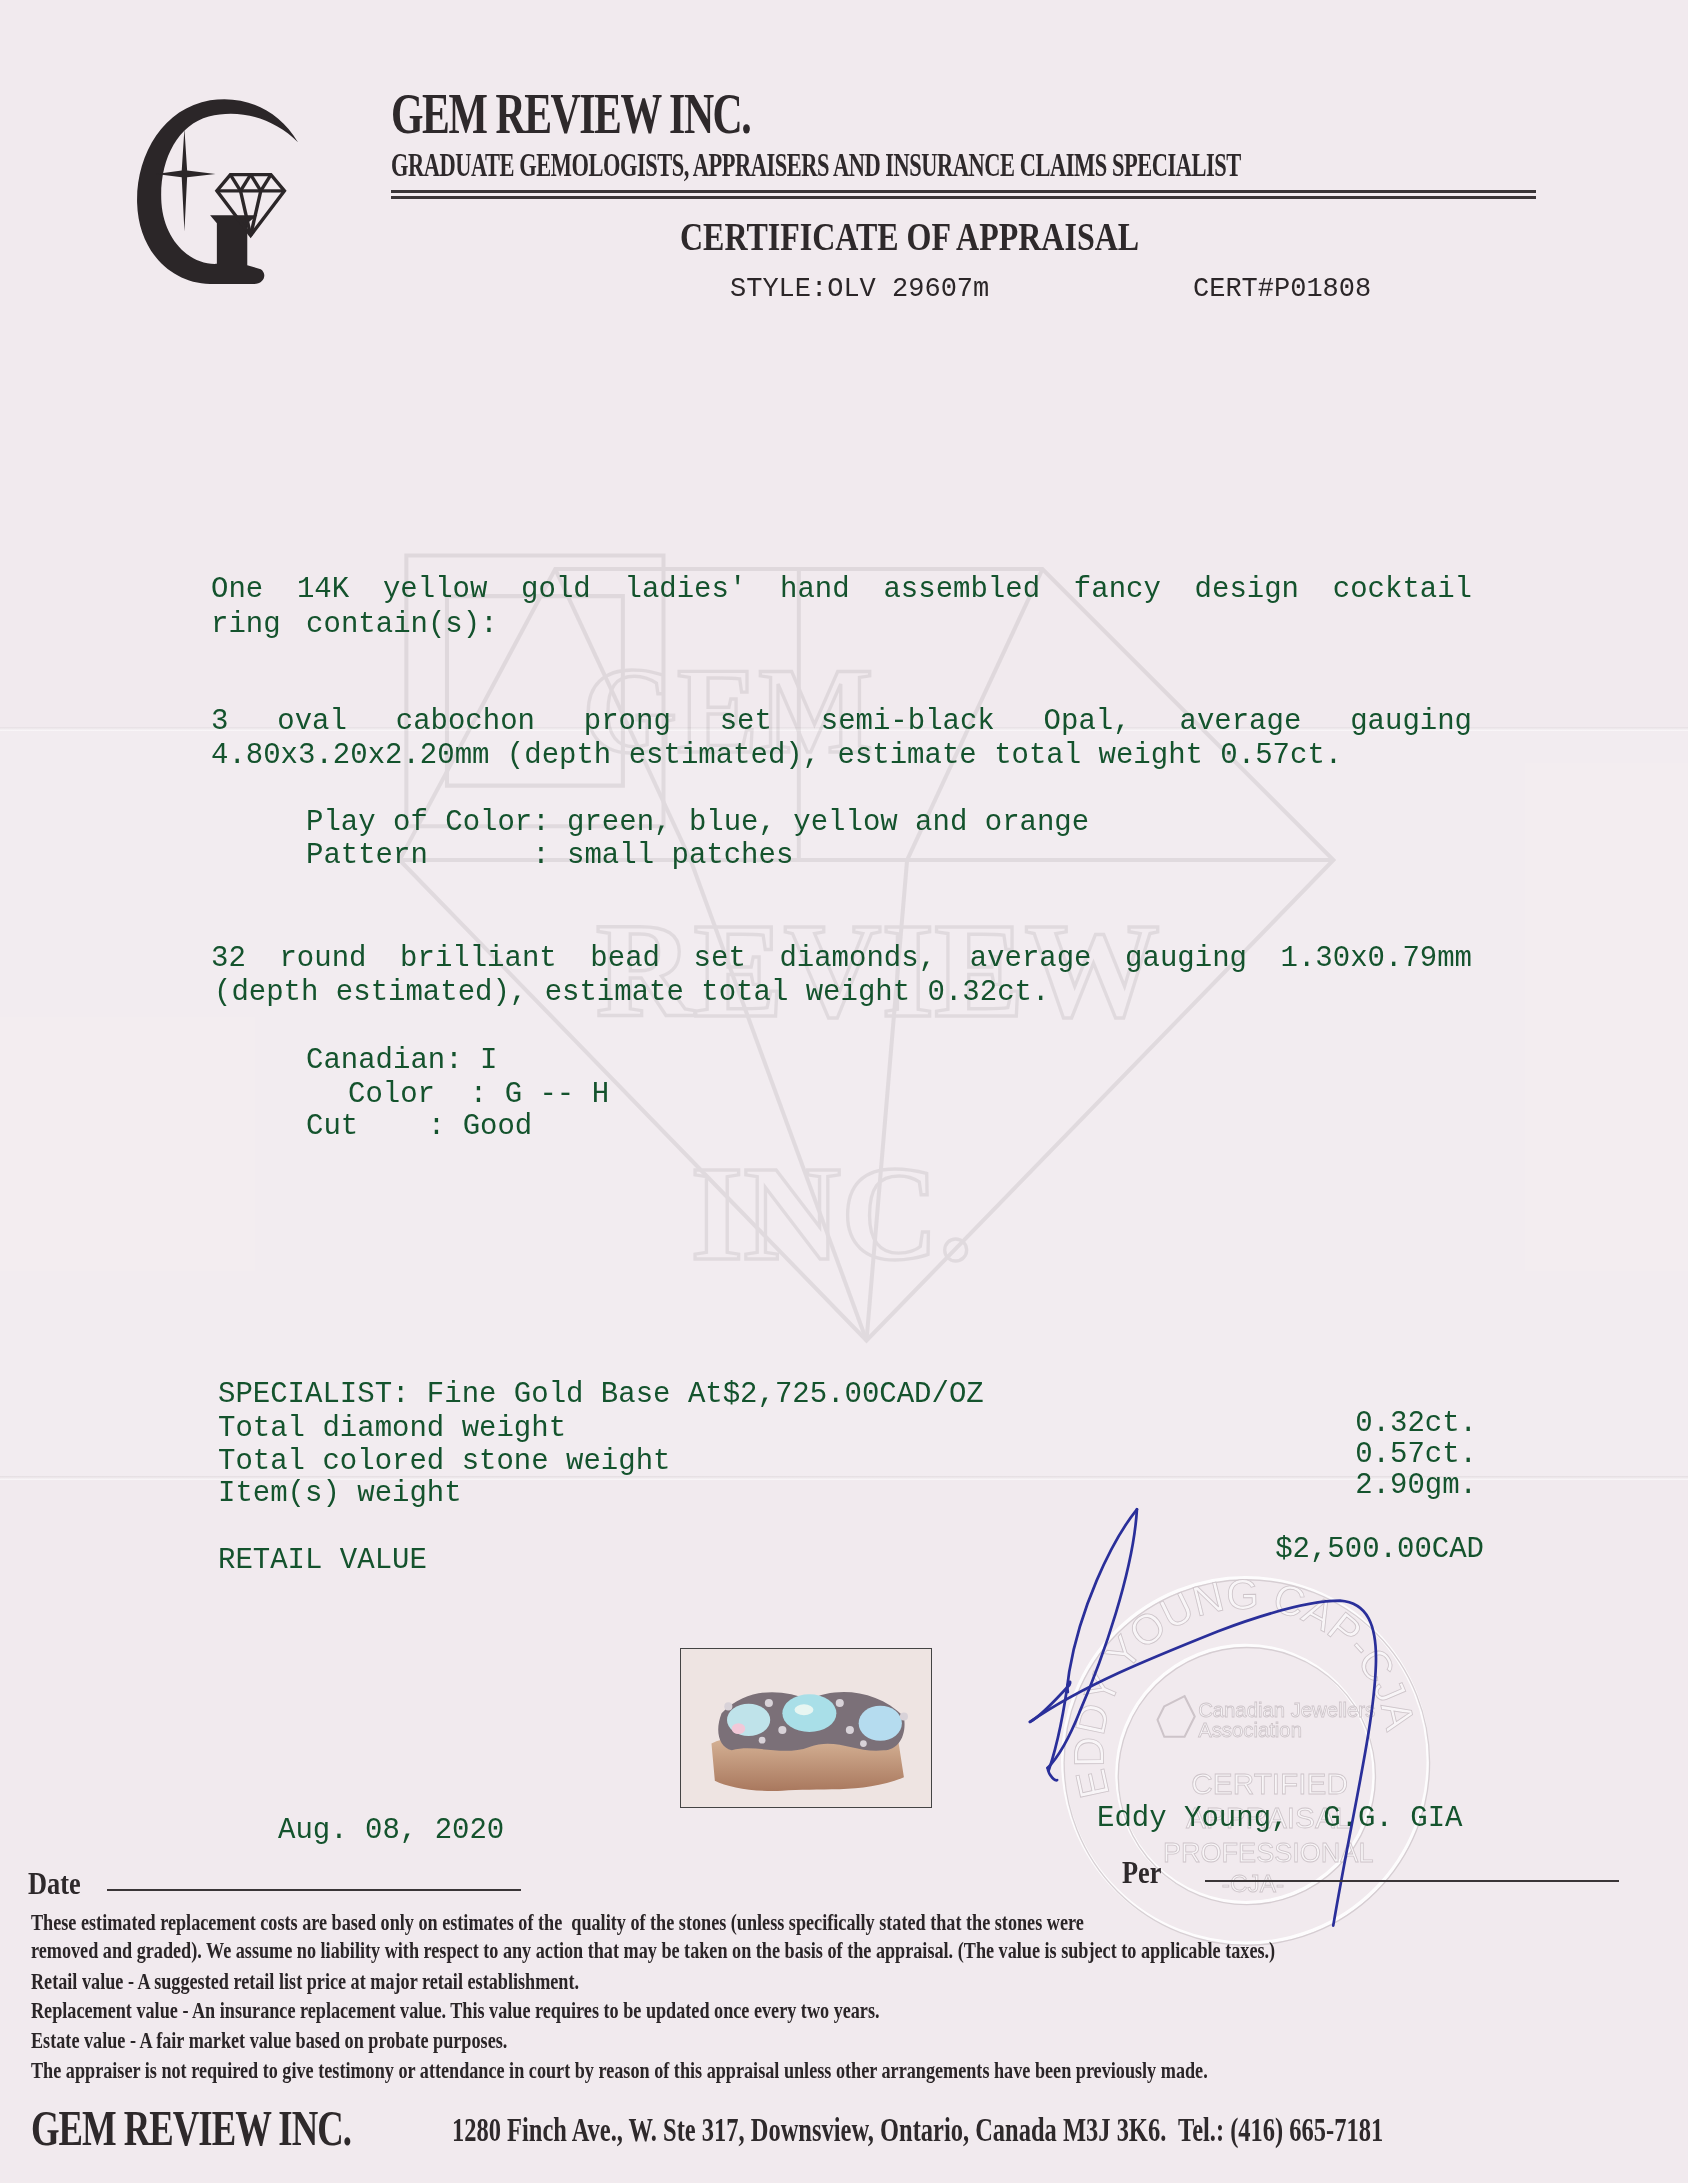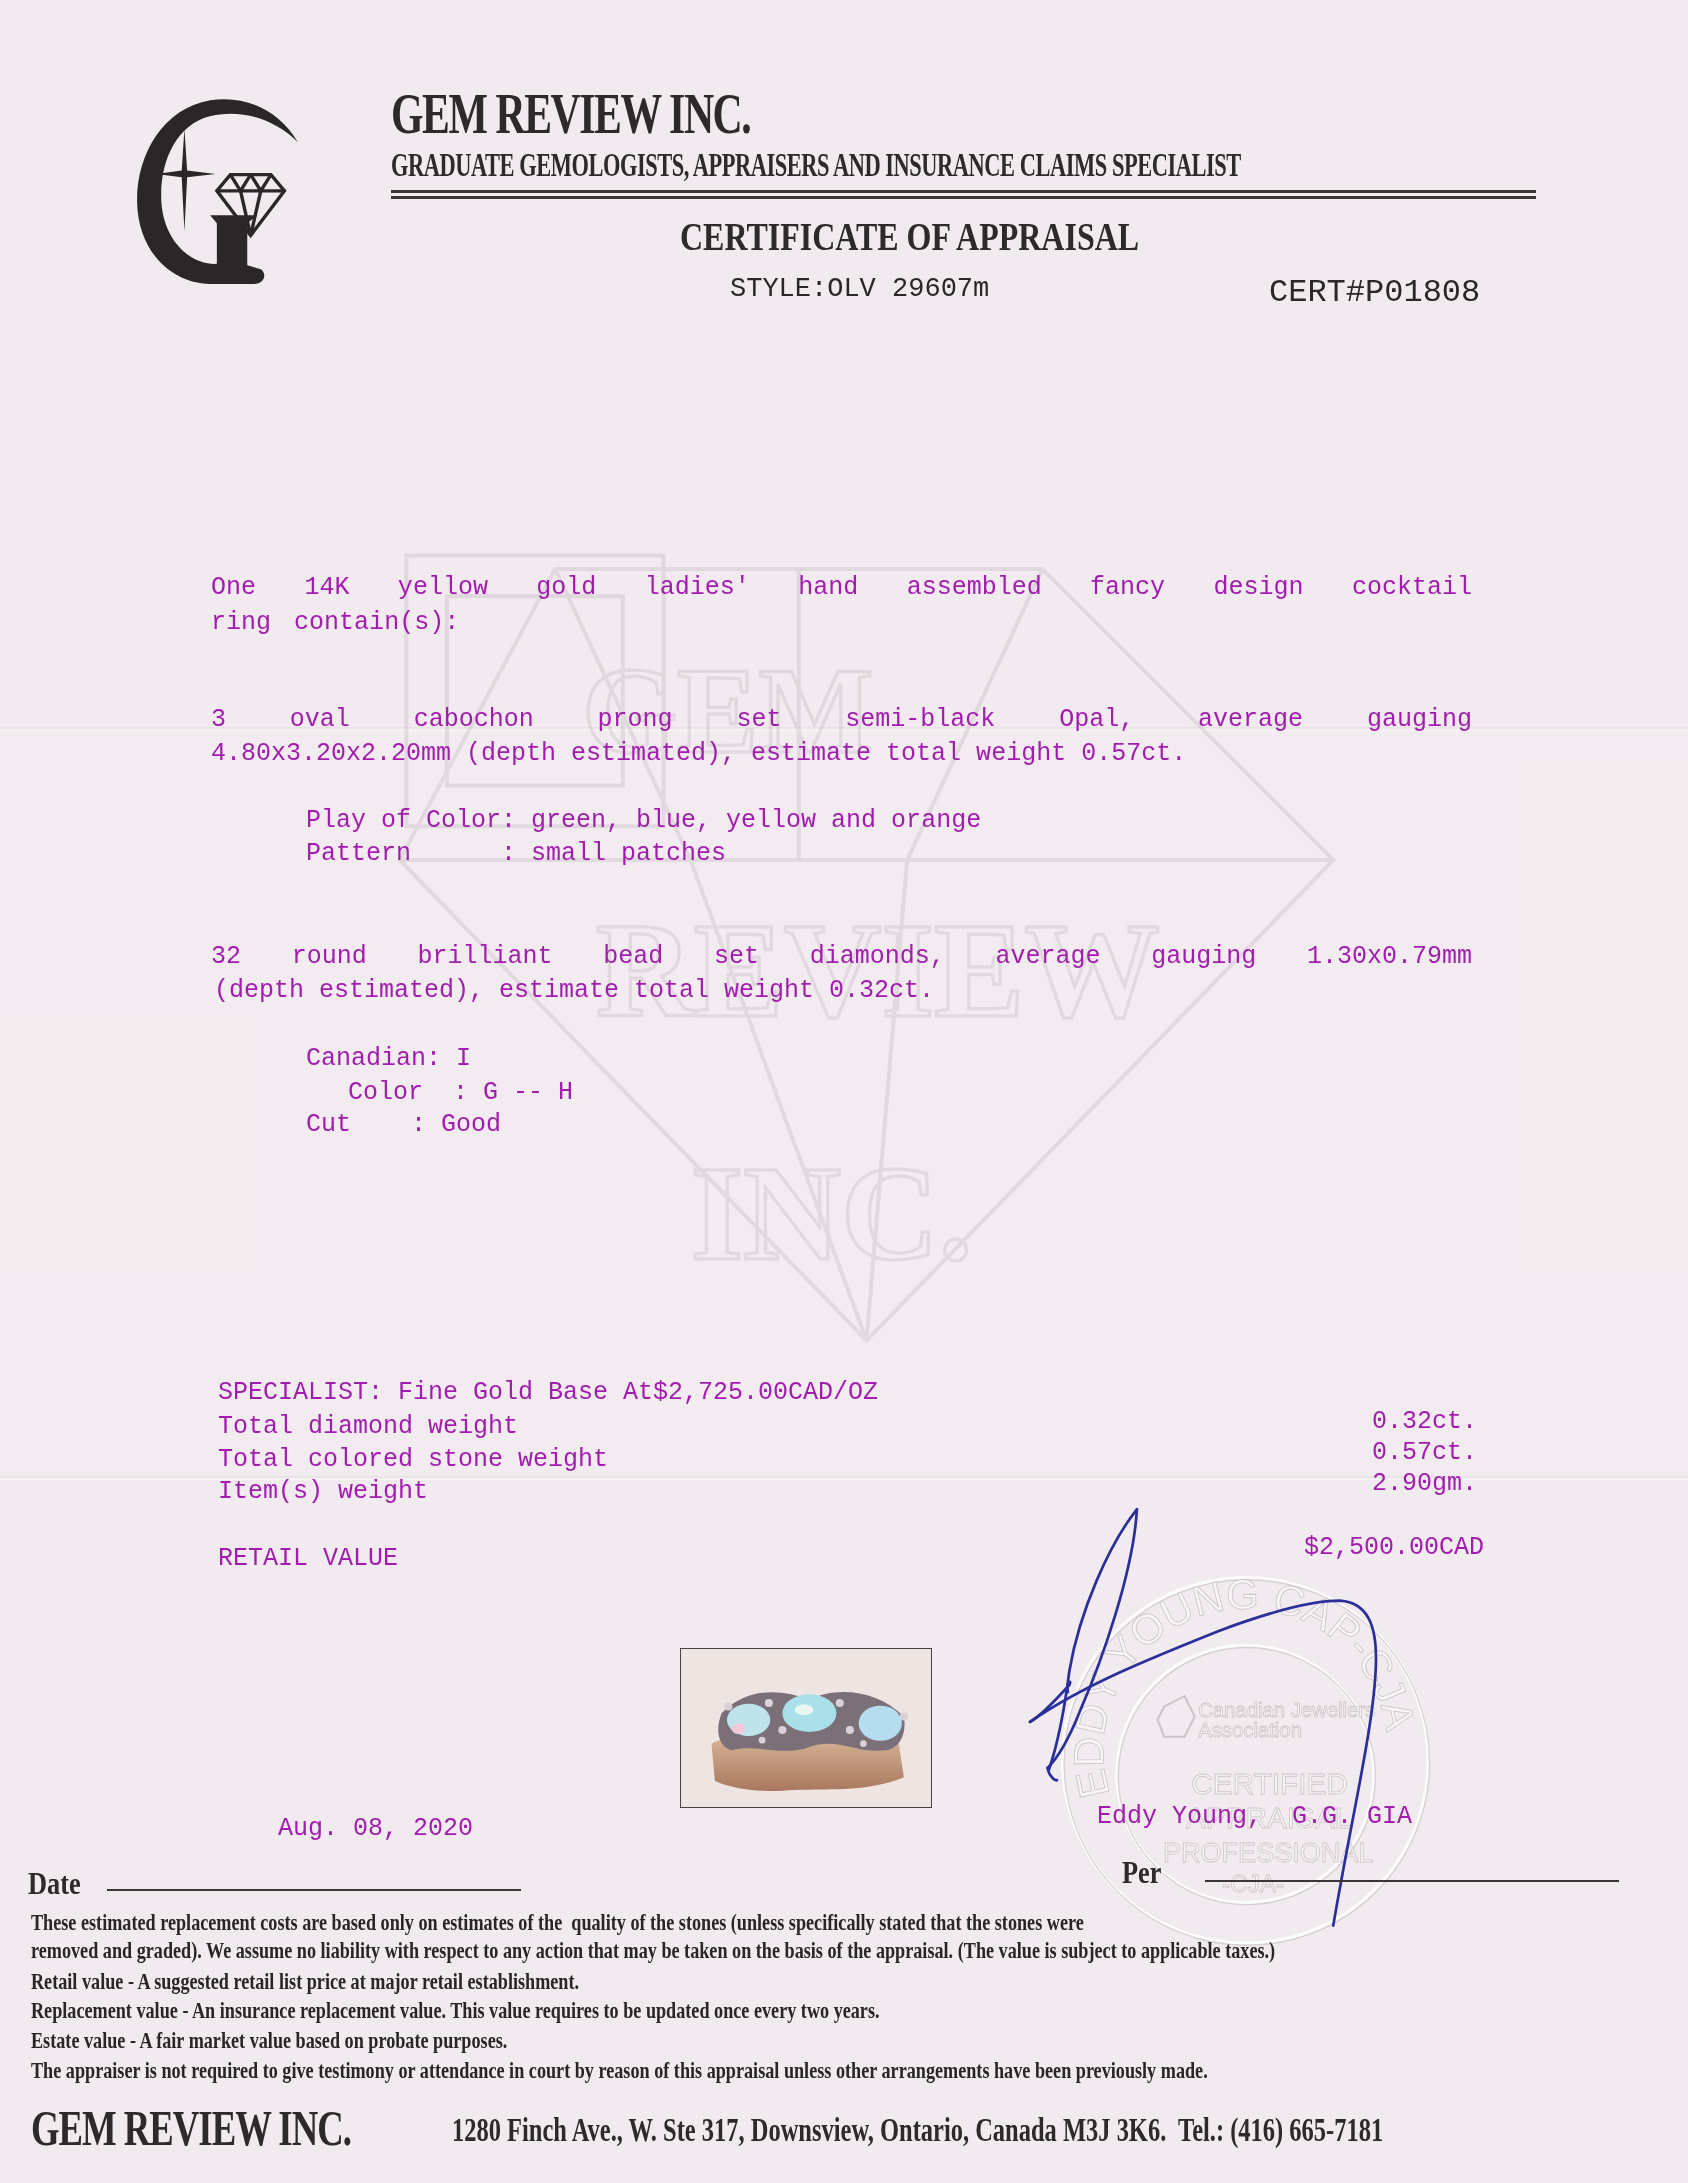--- a/index.html
+++ b/index.html
@@ -21,24 +21,24 @@
   
   .watermark { position:absolute; left:379px; top:542px; width:975px; height:812px; opacity:0.09; }
 
   
   .logo { position:absolute; left:129px; top:88px; width:196px; height:203px; }
   .brand-title { left:391px; top:80px; font-size:58px; font-weight:bold; letter-spacing:-2px; transform:scaleX(0.72); transform-origin:left top; color:#2e292b; }
   .brand-sub { left:391px; top:146px; font-size:34px; font-weight:bold; letter-spacing:-0.7px; transform:scaleX(0.66); transform-origin:left top; color:#2e292b; }
   .rule { position:absolute; left:391px; width:1145px; height:2.7px; background:#3a3537; }
   .cert-title { left:680px; top:214px; font-size:39px; font-weight:bold; transform:scaleX(0.82); transform-origin:left top; color:#2e292b; }
   .style-line { left:730px; top:274px; font-size:27px; }
-  .cert-no { left:1269px; top:274px; font-size:32px; }
-
-  
-  .body-text { font-size:25px; color:#a21caf; }
+  .cert-no { left:1193px; top:274px; font-size:27px; }
+
+  
+  .body-text { font-size:29px; color:#14532d; }
   .just { left:211px; width:1261px; text-align:justify; text-align-last:justify; white-space:normal; }
 
   
   .photo { position:absolute; left:680px; top:1648px; width:250px; height:158px; border:1.4px solid #444; background:#eee3df; overflow:hidden; }
 
   
   .stamp { position:absolute; left:1056px; top:1571px; width:379px; height:379px; }
   .sig { position:absolute; left:1015px; top:1489px; width:474px; height:440px; }
 
   .label-bold { font-weight:bold; font-size:31px; transform:scaleX(0.85); transform-origin:left top; color:#2e292b; }

